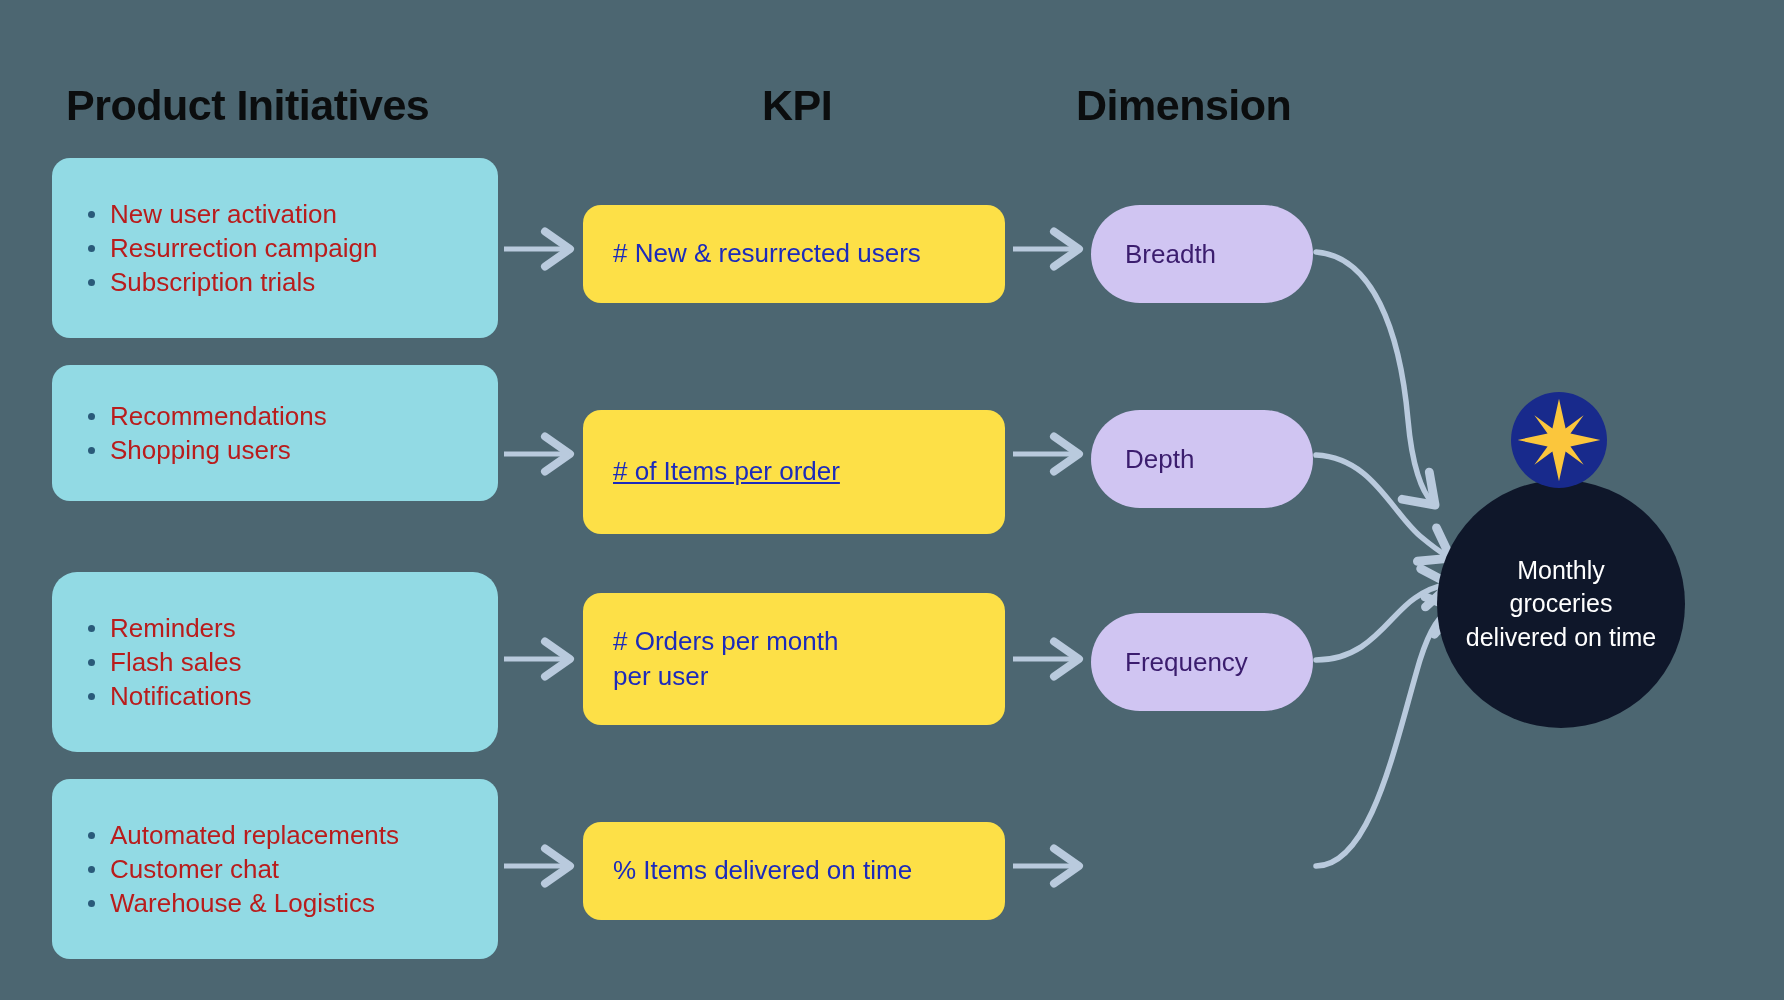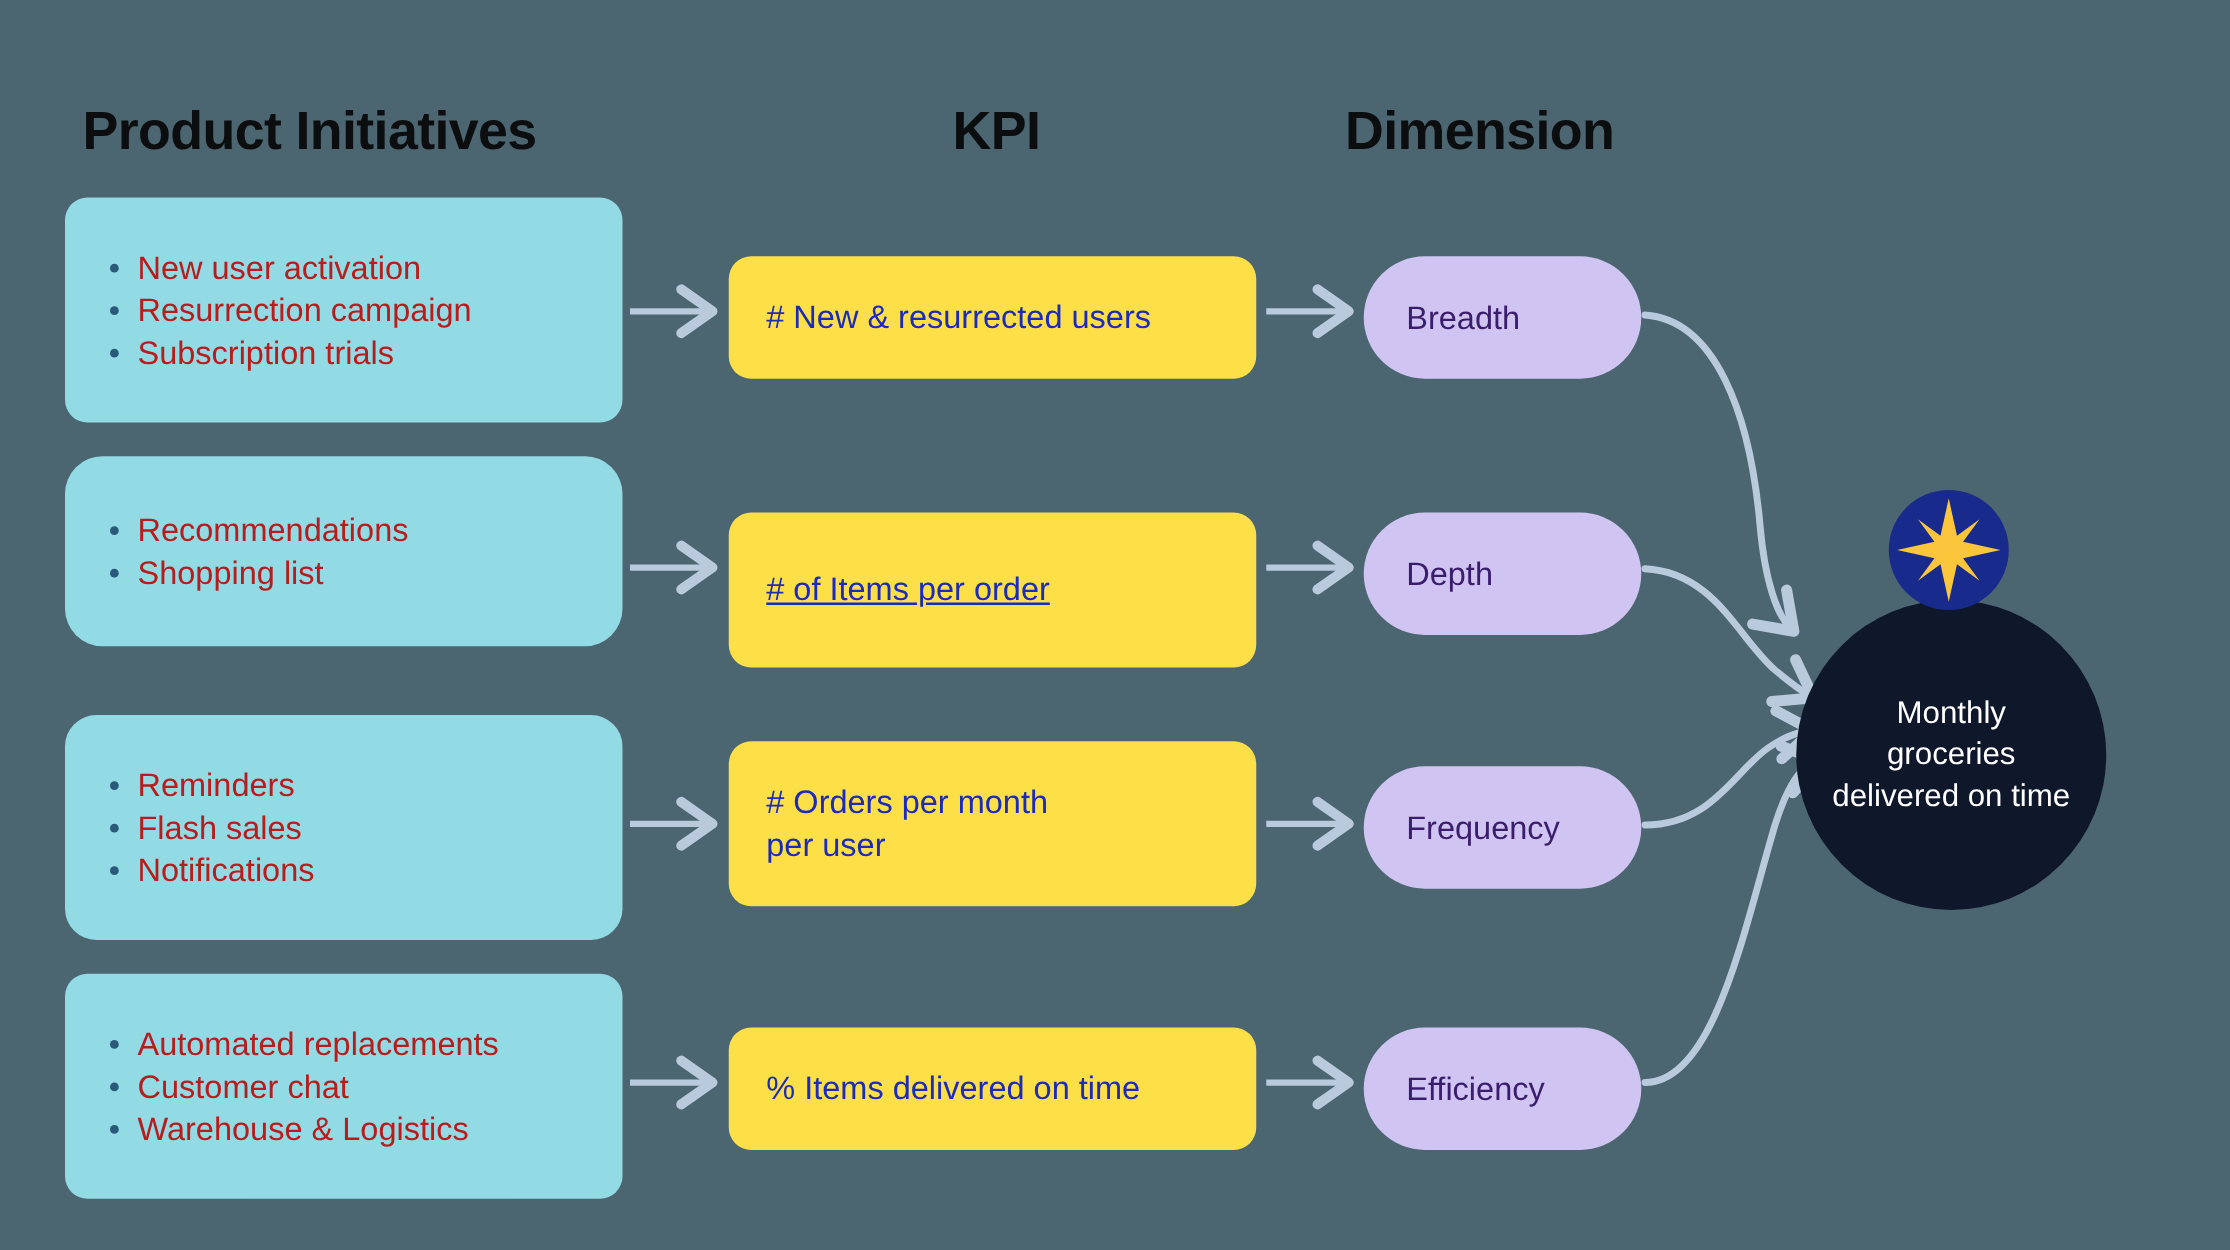--- a/index.html
+++ b/index.html
@@ -51,21 +51,21 @@
     white-space:nowrap;
   }
   .init-item::before{
     content:"";
     position:absolute;
     left:6px;top:14px;
     width:7px;height:7px;border-radius:50%;
     background:#2a5a79;
   }
   #init-0{top:158px;height:180px;}
-  #init-1{top:365px;height:152px;border-radius:30px;}
+  #init-1{top:365px;height:136px;}
   #init-2{top:572px;height:180px;border-radius:25px;}
   #init-3{top:779px;height:180px;}
 
   
   .kpi-card{
     position:absolute;
     left:583px;
     width:422px;
     background:#fde047;
     border-radius:18px;
@@ -175,21 +175,21 @@
     <ul class="init-list">
       <li class="init-item">New user activation</li>
       <li class="init-item">Resurrection campaign</li>
       <li class="init-item">Subscription trials</li>
     </ul>
   </div>
 
   <div class="init-card" id="init-1">
     <ul class="init-list">
       <li class="init-item">Recommendations</li>
-      <li class="init-item">Shopping list</li>
+      <li class="init-item">Shopping users</li>
     </ul>
   </div>
 
   <div class="init-card" id="init-2">
     <ul class="init-list">
       <li class="init-item">Reminders</li>
       <li class="init-item">Flash sales</li>
       <li class="init-item">Notifications</li>
     </ul>
   </div>
@@ -204,21 +204,20 @@
 
   <div class="kpi-card" id="kpi-0"># New &amp; resurrected users</div>
   <div class="kpi-card" id="kpi-1"># of Items per order</div>
   <div class="kpi-card" id="kpi-2"># Orders per month
 per user</div>
   <div class="kpi-card" id="kpi-3">% Items delivered on time</div>
 
   <div class="dim-pill" id="dim-0">Breadth</div>
   <div class="dim-pill" id="dim-1">Depth</div>
   <div class="dim-pill" id="dim-2">Frequency</div>
-  <div class="dim-pill" id="dim-3">Efficiency</div>
 
   <div id="northstar-wrap">
     <div id="northstar-circle">Monthly groceries delivered on time</div>
     <div id="northstar-badge">
       <svg width="88" height="88" viewBox="0 0 100 100">
         <path fill="#fbc63c" d="M50 3 L57.5 37 L78 22 L63 42.5 L97 50 L63 57.5 L78 78 L57.5 63 L50 97 L42.5 63 L22 78 L37 57.5 L3 50 L37 42.5 L22 22 L42.5 37 Z"></path>
       </svg>
     </div>
   </div>
 

